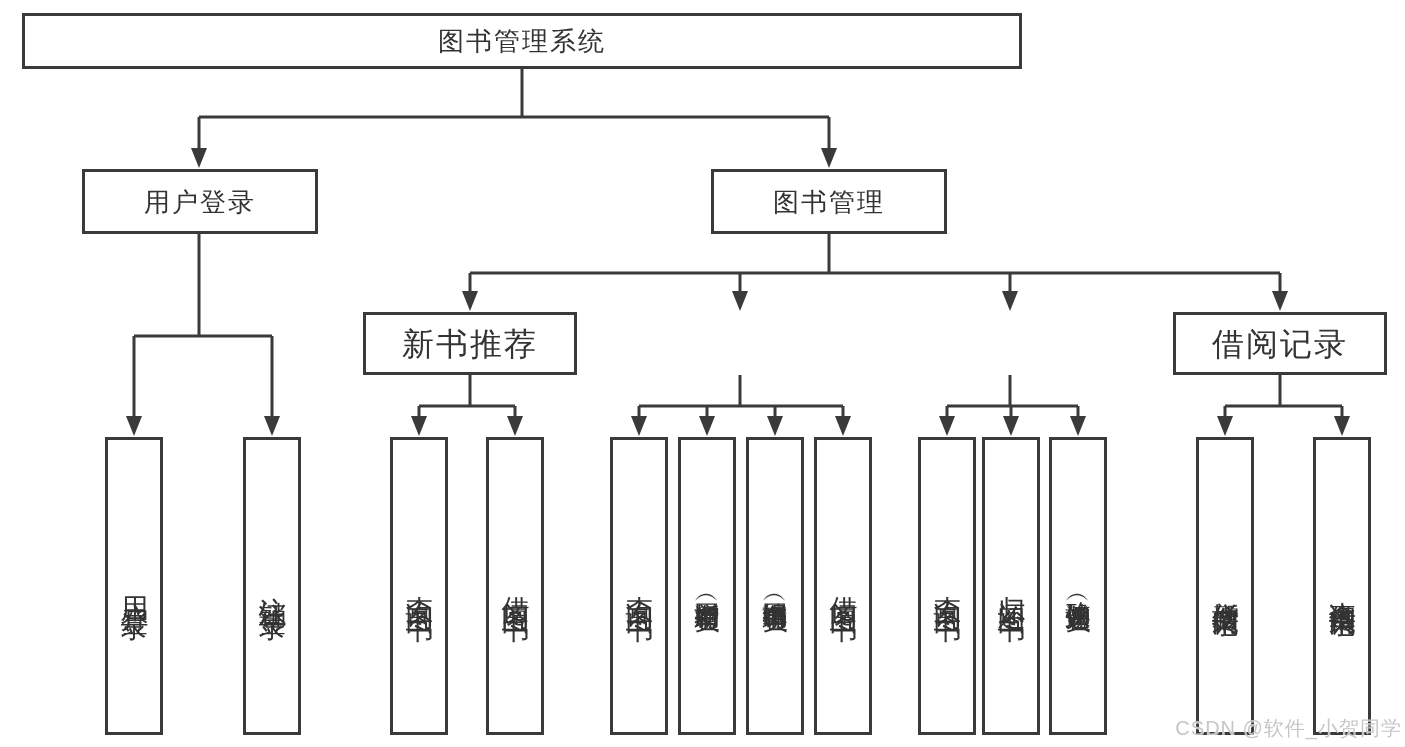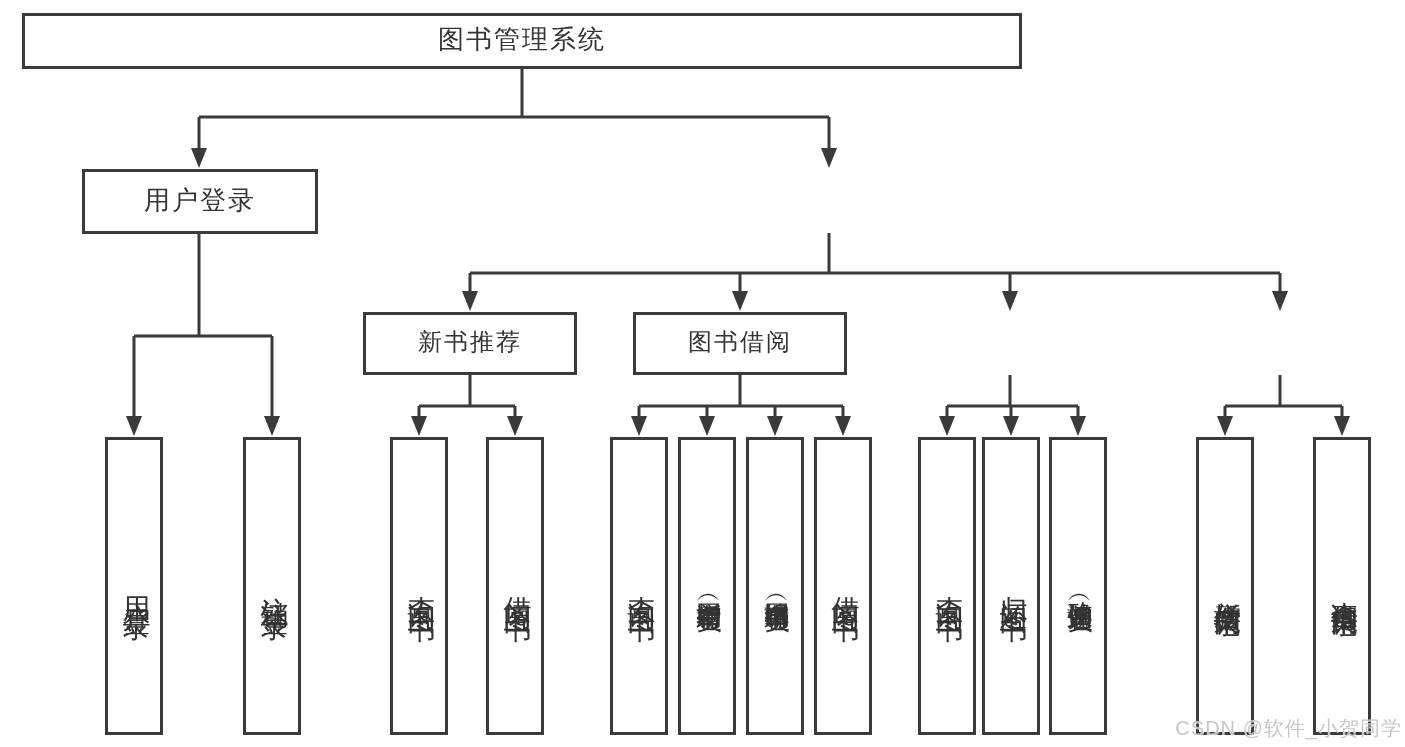--- a/index.html
+++ b/index.html
@@ -21,34 +21,33 @@
     position: absolute;
     box-sizing: border-box;
     border: 3px solid #3a3a3a;
     background: #ffffff;
     color: #333333;
     display: flex;
     align-items: center;
     justify-content: center;
     text-align: center;
     line-height: 1;
-    font-family: Liberation Mono, monospace;
   }
   .root {
     left: 22px; top: 13px;
     width: 1000px; height: 56px;
     font-size: 26px; letter-spacing: 2px;
   }
   .lvl2 {
     top: 169px; height: 65px; width: 236px;
     font-size: 26px; letter-spacing: 2px;
   }
   .lvl3 {
     top: 312px; height: 63px; width: 214px;
-    font-size: 24px; letter-spacing: 2px;
+    font-size: 32px; letter-spacing: 2px;
   }
   .leaf {
     top: 437px; width: 58px; height: 298px;
   }
   .vt {
     writing-mode: vertical-rl;
     text-orientation: mixed;
     line-height: 1;
     font-size: 28px;
     letter-spacing: 6px;
@@ -102,23 +101,24 @@
       <polygon points="1003,416 1019,416 1011,436"></polygon>
       <polygon points="1070,416 1086,416 1078,436"></polygon>
       <polygon points="1217,416 1233,416 1225,436"></polygon>
       <polygon points="1334,416 1350,416 1342,436"></polygon>
     </g>
   </svg>
 
   <div class="node root">图书管理系统</div>
 
   <div class="node lvl2" style="left:82px">用户登录</div>
+  <div class="node lvl2" style="left:711px">图书管理</div>
 
   <div class="node lvl3" style="left:363px">新书推荐</div>
-  <div class="node lvl3" style="left:633px">图书借阅</div>
+  <div class="node lvl3" style="left:1173px">借阅记录</div>
 
   <div class="node leaf" style="left:105px">
     <span class="vt">用户登录</span>
   </div>
   <div class="node leaf" style="left:243px">
     <span class="vt">注销登录</span>
   </div>
 
   <div class="node leaf" style="left:390px">
     <span class="vt">查询图书</span>

